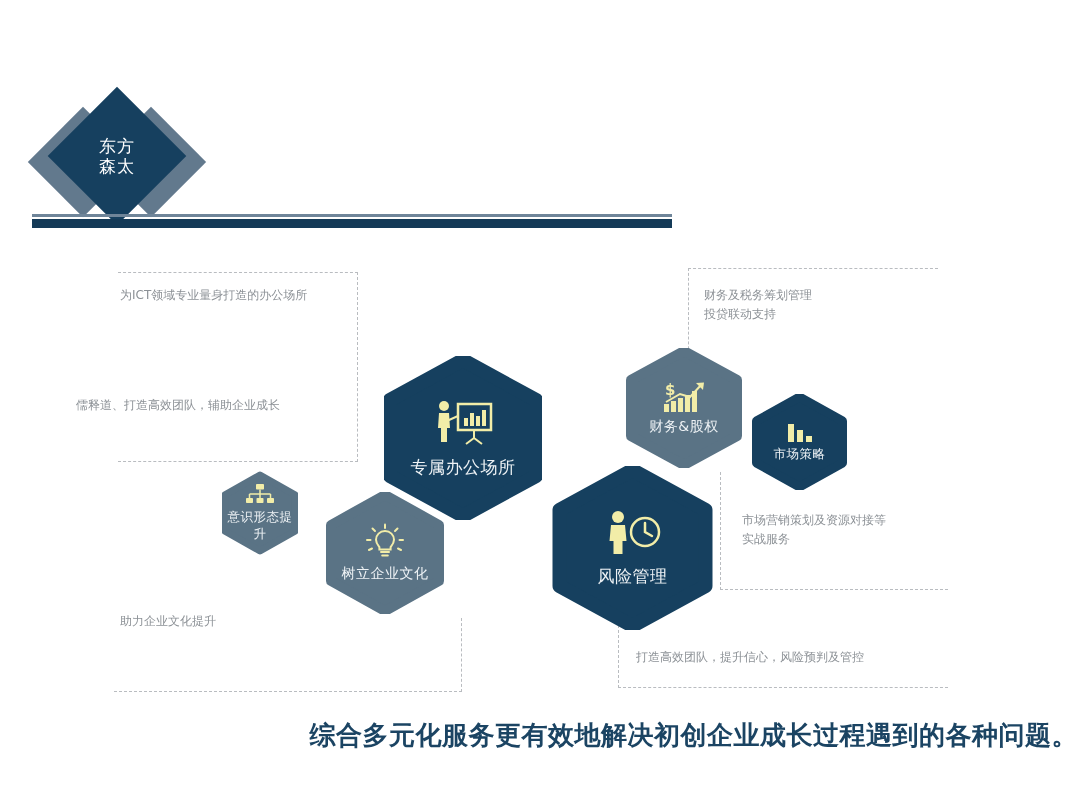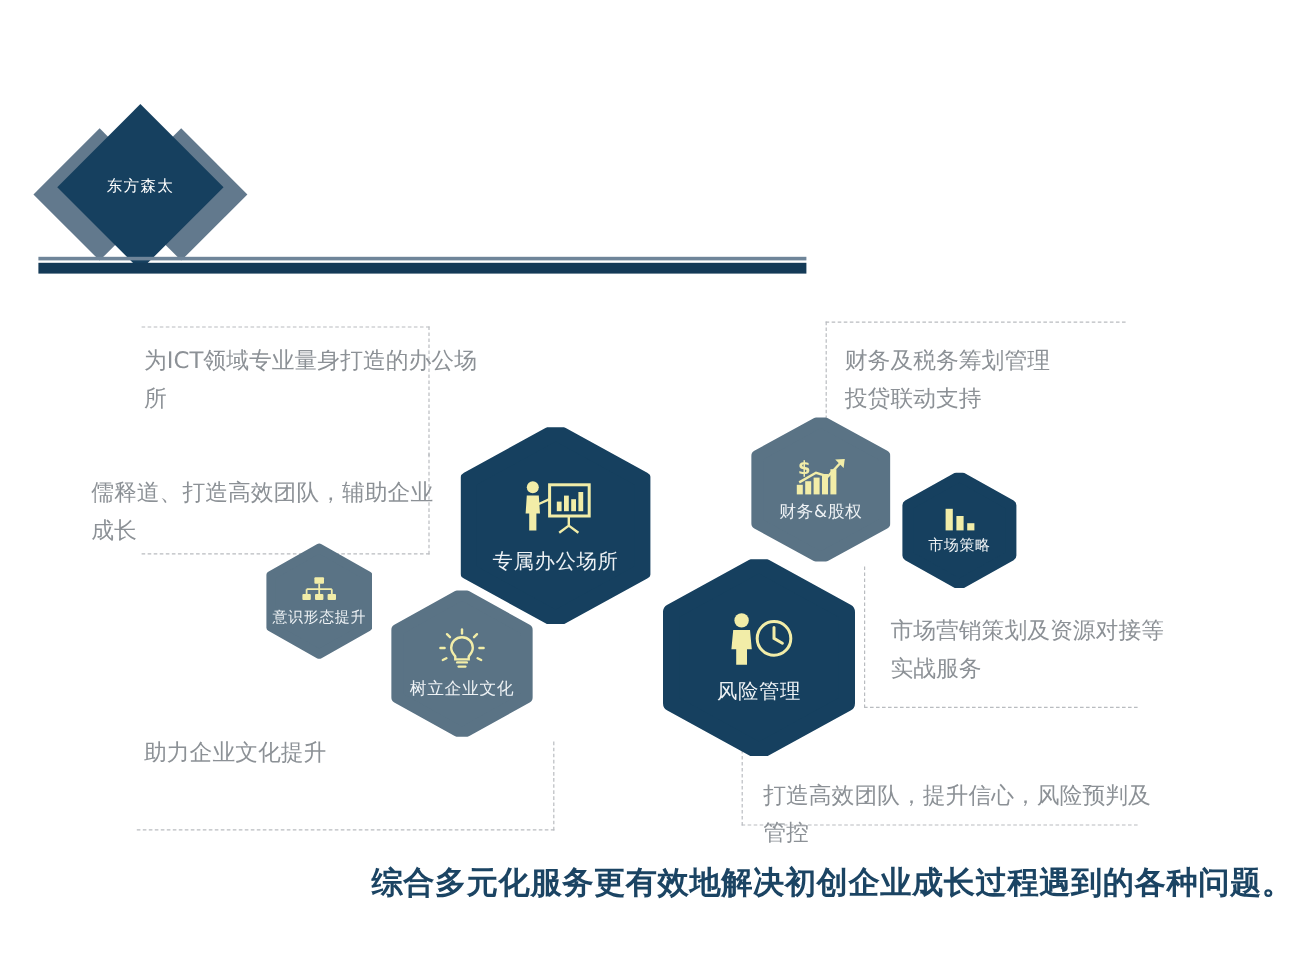--- a/index.html
+++ b/index.html
@@ -8,40 +8,40 @@
 
   
   #header { position:absolute; left:0; top:0; width:1078px; height:240px; }
 
   #logo { position:absolute; left:38px; top:93px; width:152px; height:140px; }
   .dia { position:absolute; transform:rotate(45deg); }
   .dia-left  { left:6px;  top:30px; width:78px; height:78px; background:#62798d; }
   .dia-right { left:74px; top:30px; width:78px; height:78px; background:#62798d; }
   .dia-main  { left:30px; top:14px; width:98px; height:98px; background:#16405f; }
   #logo-text { position:absolute; left:30px; top:14px; width:98px; height:98px;
-               display:flex; flex-direction:row; align-items:center; justify-content:center;
-               color:#ffffff; font-size:13px; line-height:1.18; letter-spacing:1px;
+               display:flex; flex-direction:column; align-items:center; justify-content:center;
+               color:#ffffff; font-size:17px; line-height:1.18; letter-spacing:1px;
                font-family:"DejaVu Sans","Liberation Sans",sans-serif; }
 
   #title { position:absolute; left:214px; top:112px; width:760px;
            font-family:"DejaVu Serif","Liberation Serif",serif; font-weight:bold;
            font-size:52px; line-height:1.12; color:#1b4463; letter-spacing:1px; white-space:nowrap; }
 
   #rule-thin  { position:absolute; left:32px; top:214px; width:640px; height:3px; background:#6f8599; }
   #rule-thick { position:absolute; left:32px; top:219px; width:640px; height:9px; background:#143a57; }
 
   
   .dash { position:absolute; border:1px dashed #b9bcc0; }
   .dash.no-t { border-top:none; }
   .dash.no-b { border-bottom:none; }
   .dash.no-l { border-left:none; }
   .dash.no-r { border-right:none; }
 
   
-  .note { position:absolute; color:#8c9196; font-size:19px; line-height:1.62;
+  .note { position:absolute; color:#8c9196; font-size:12px; line-height:1.62;
           font-family:"DejaVu Sans","Liberation Sans",sans-serif; white-space:pre-line; }
 
   
   .hex { position:absolute; display:flex; flex-direction:column;
          align-items:center; justify-content:center; }
   .hex .shape { position:absolute; left:0; top:0; width:100%; height:100%; }
   .hex .inner { position:relative; z-index:2; display:flex; flex-direction:column;
                 align-items:center; justify-content:center; width:100%; height:100%; }
   .hex .lbl { color:#eef2f5; text-align:center; font-family:"DejaVu Sans","Liberation Sans",sans-serif;
               letter-spacing:0.5px; }
@@ -94,21 +94,21 @@
 <div class="note" style="left:704px; top:286px; width:260px;">财务及税务筹划管理
 投贷联动支持</div>
 
 <div class="note" style="left:742px; top:511px; width:236px;">市场营销策划及资源对接等
 实战服务</div>
 
 <div class="note" style="left:636px; top:648px; width:330px;">打造高效团队，提升信心，风险预判及管控</div>
 
 <div class="note" style="left:120px; top:612px; width:300px;">助力企业文化提升</div>
 
-<div class="hex hex-sm" style="left:222px; top:452px; width:88px; height:98px;">
+<div class="hex hex-sm" style="left:222px; top:464px; width:76px; height:98px;">
   <svg class="shape" viewBox="0 0 100 104">
     <path d="M50 2 L96 28 L96 76 L50 102 L4 76 L4 28 Z" fill="#5a7385" stroke="none" stroke-linejoin="round" stroke-width="10" style="paint-order:stroke fill;"></path>
     <path d="M50 2 L96 28 L96 76 L50 102 L4 76 L4 28 Z" fill="none" stroke="#5a7385" stroke-linejoin="round" stroke-width="9"></path>
   </svg>
   <div class="inner">
     <svg class="ico" width="30" height="24" viewBox="0 0 30 24">
       <rect x="11" y="1" width="8" height="5.5" rx="0.8" fill="#f2eda8"></rect>
       <path d="M15 6.5 L15 11 M4.5 11 L25.5 11 M4.5 11 L4.5 15 M15 11 L15 15 M25.5 11 L25.5 15" stroke="#f2eda8" stroke-width="1.5" fill="none"></path>
       <rect x="1" y="15" width="7" height="5" rx="0.8" fill="#f2eda8"></rect>
       <rect x="11.5" y="15" width="7" height="5" rx="0.8" fill="#f2eda8"></rect>

